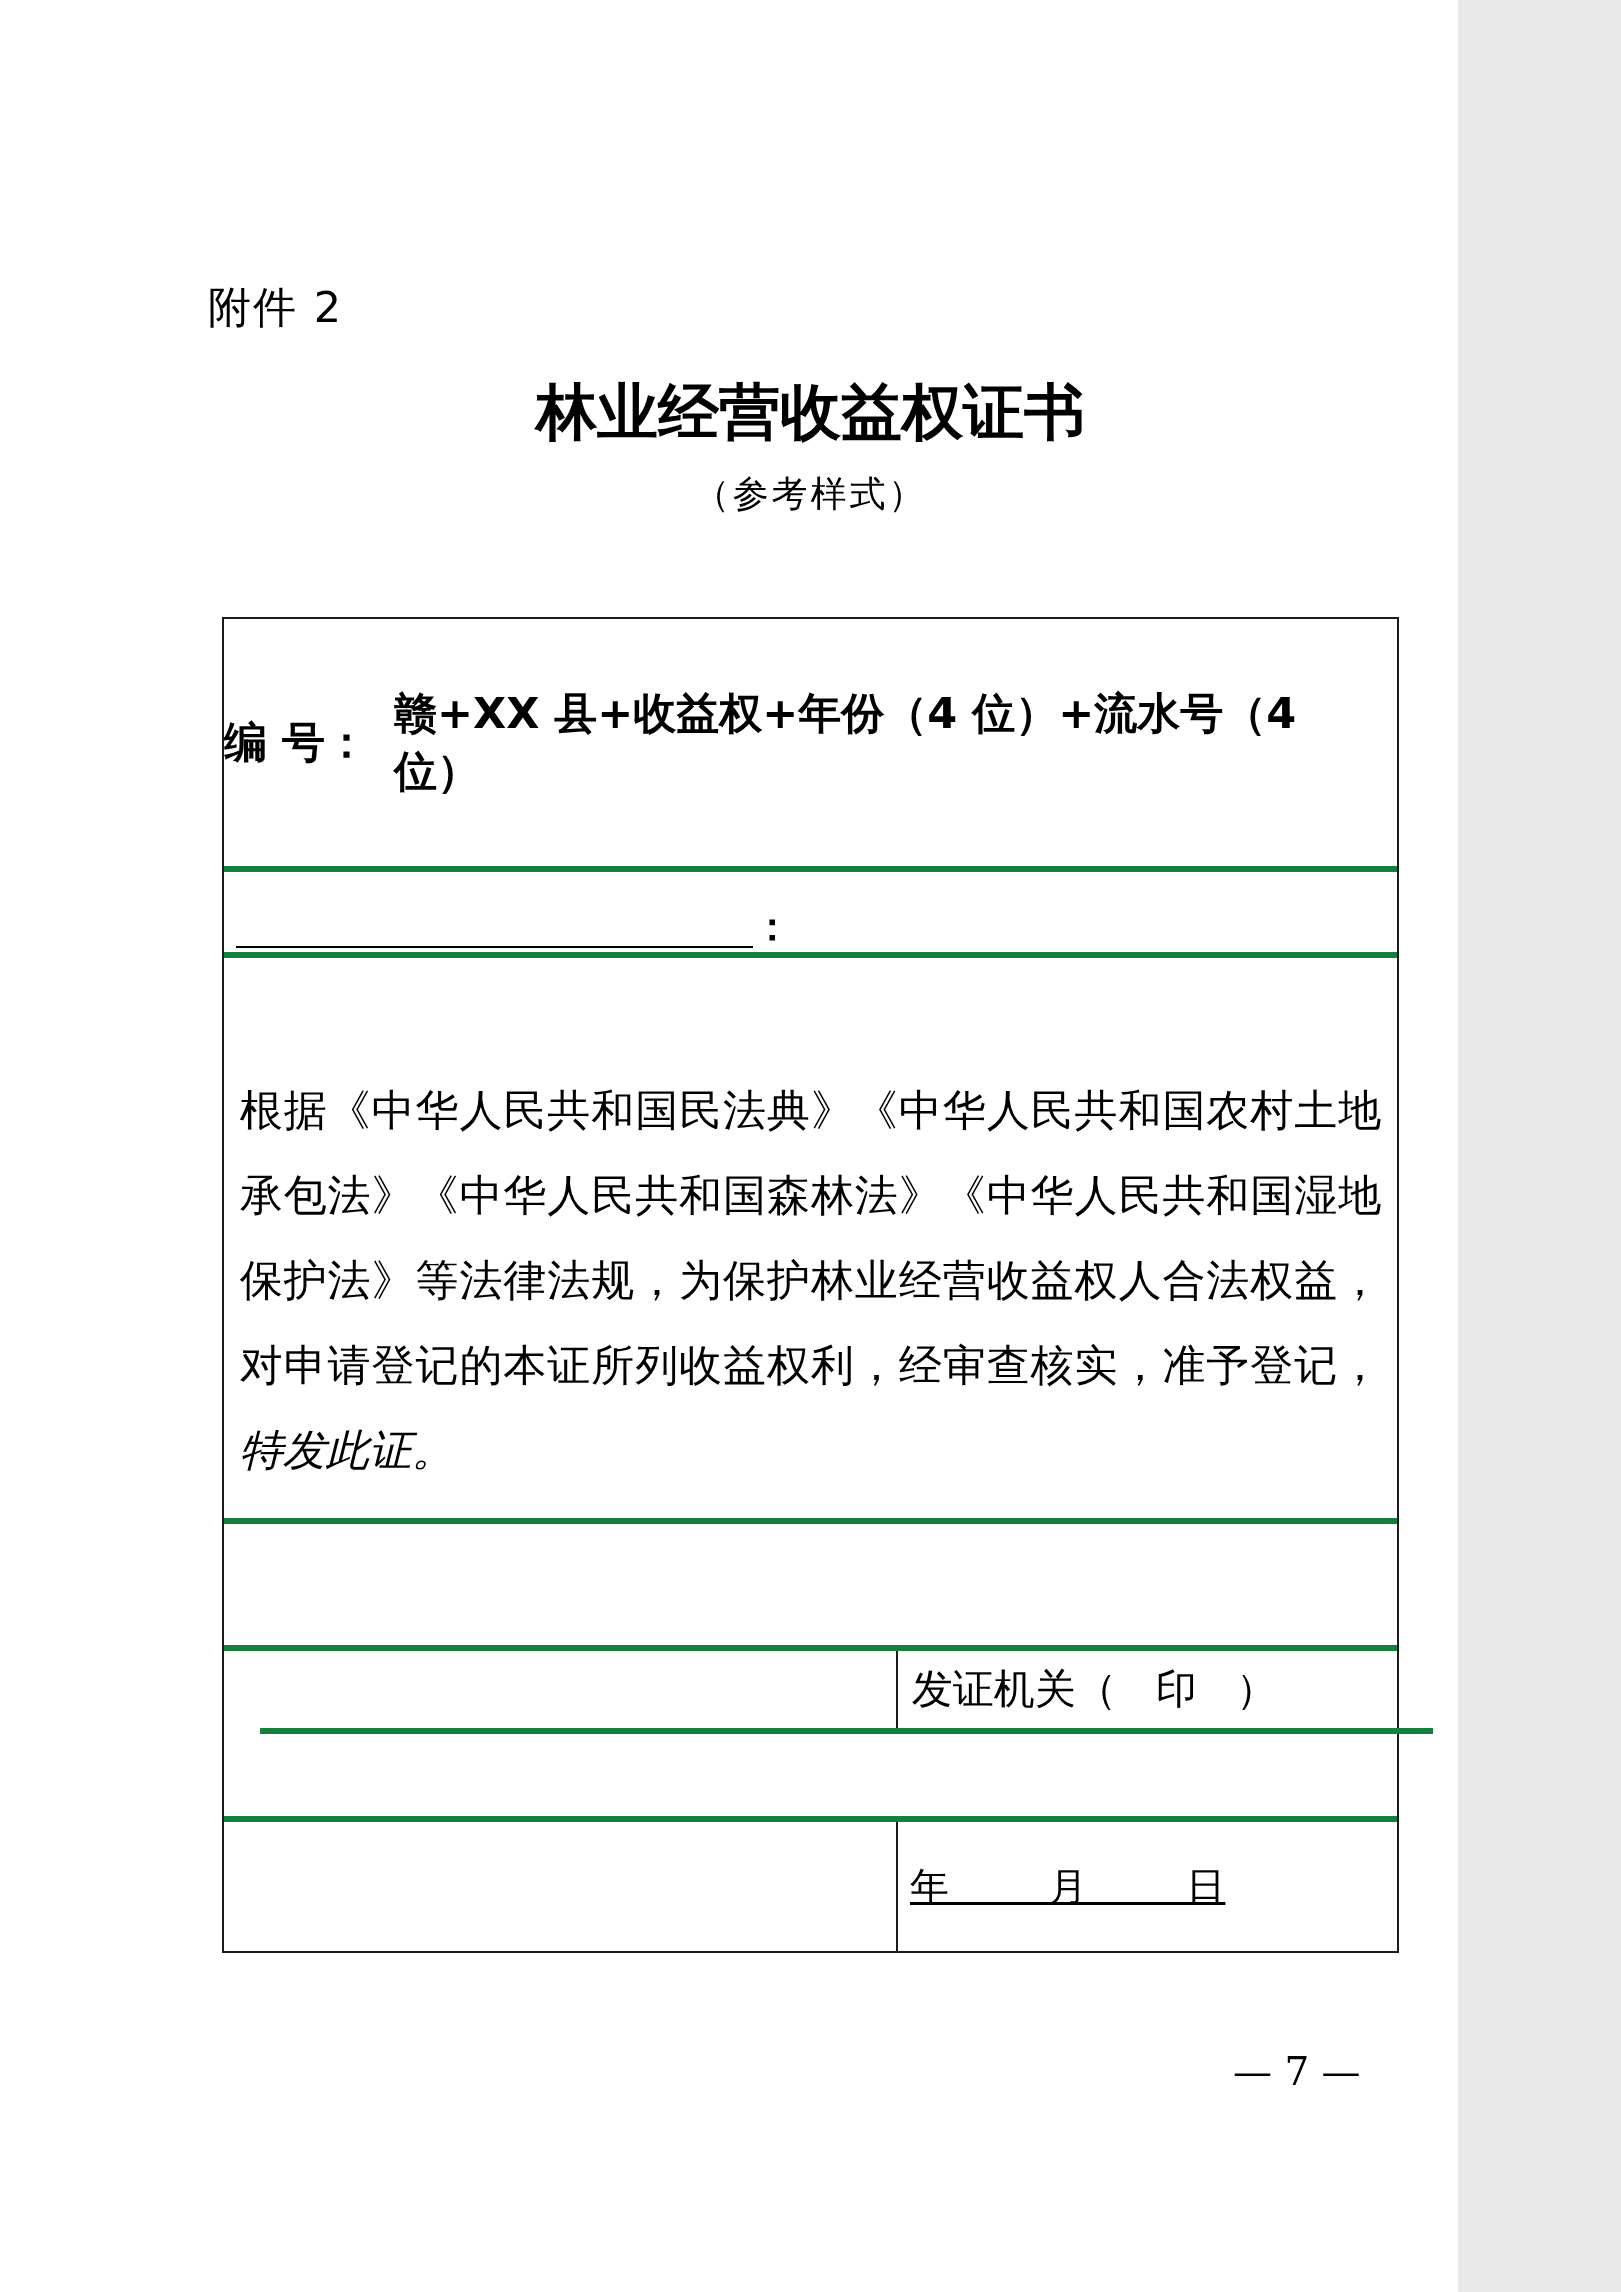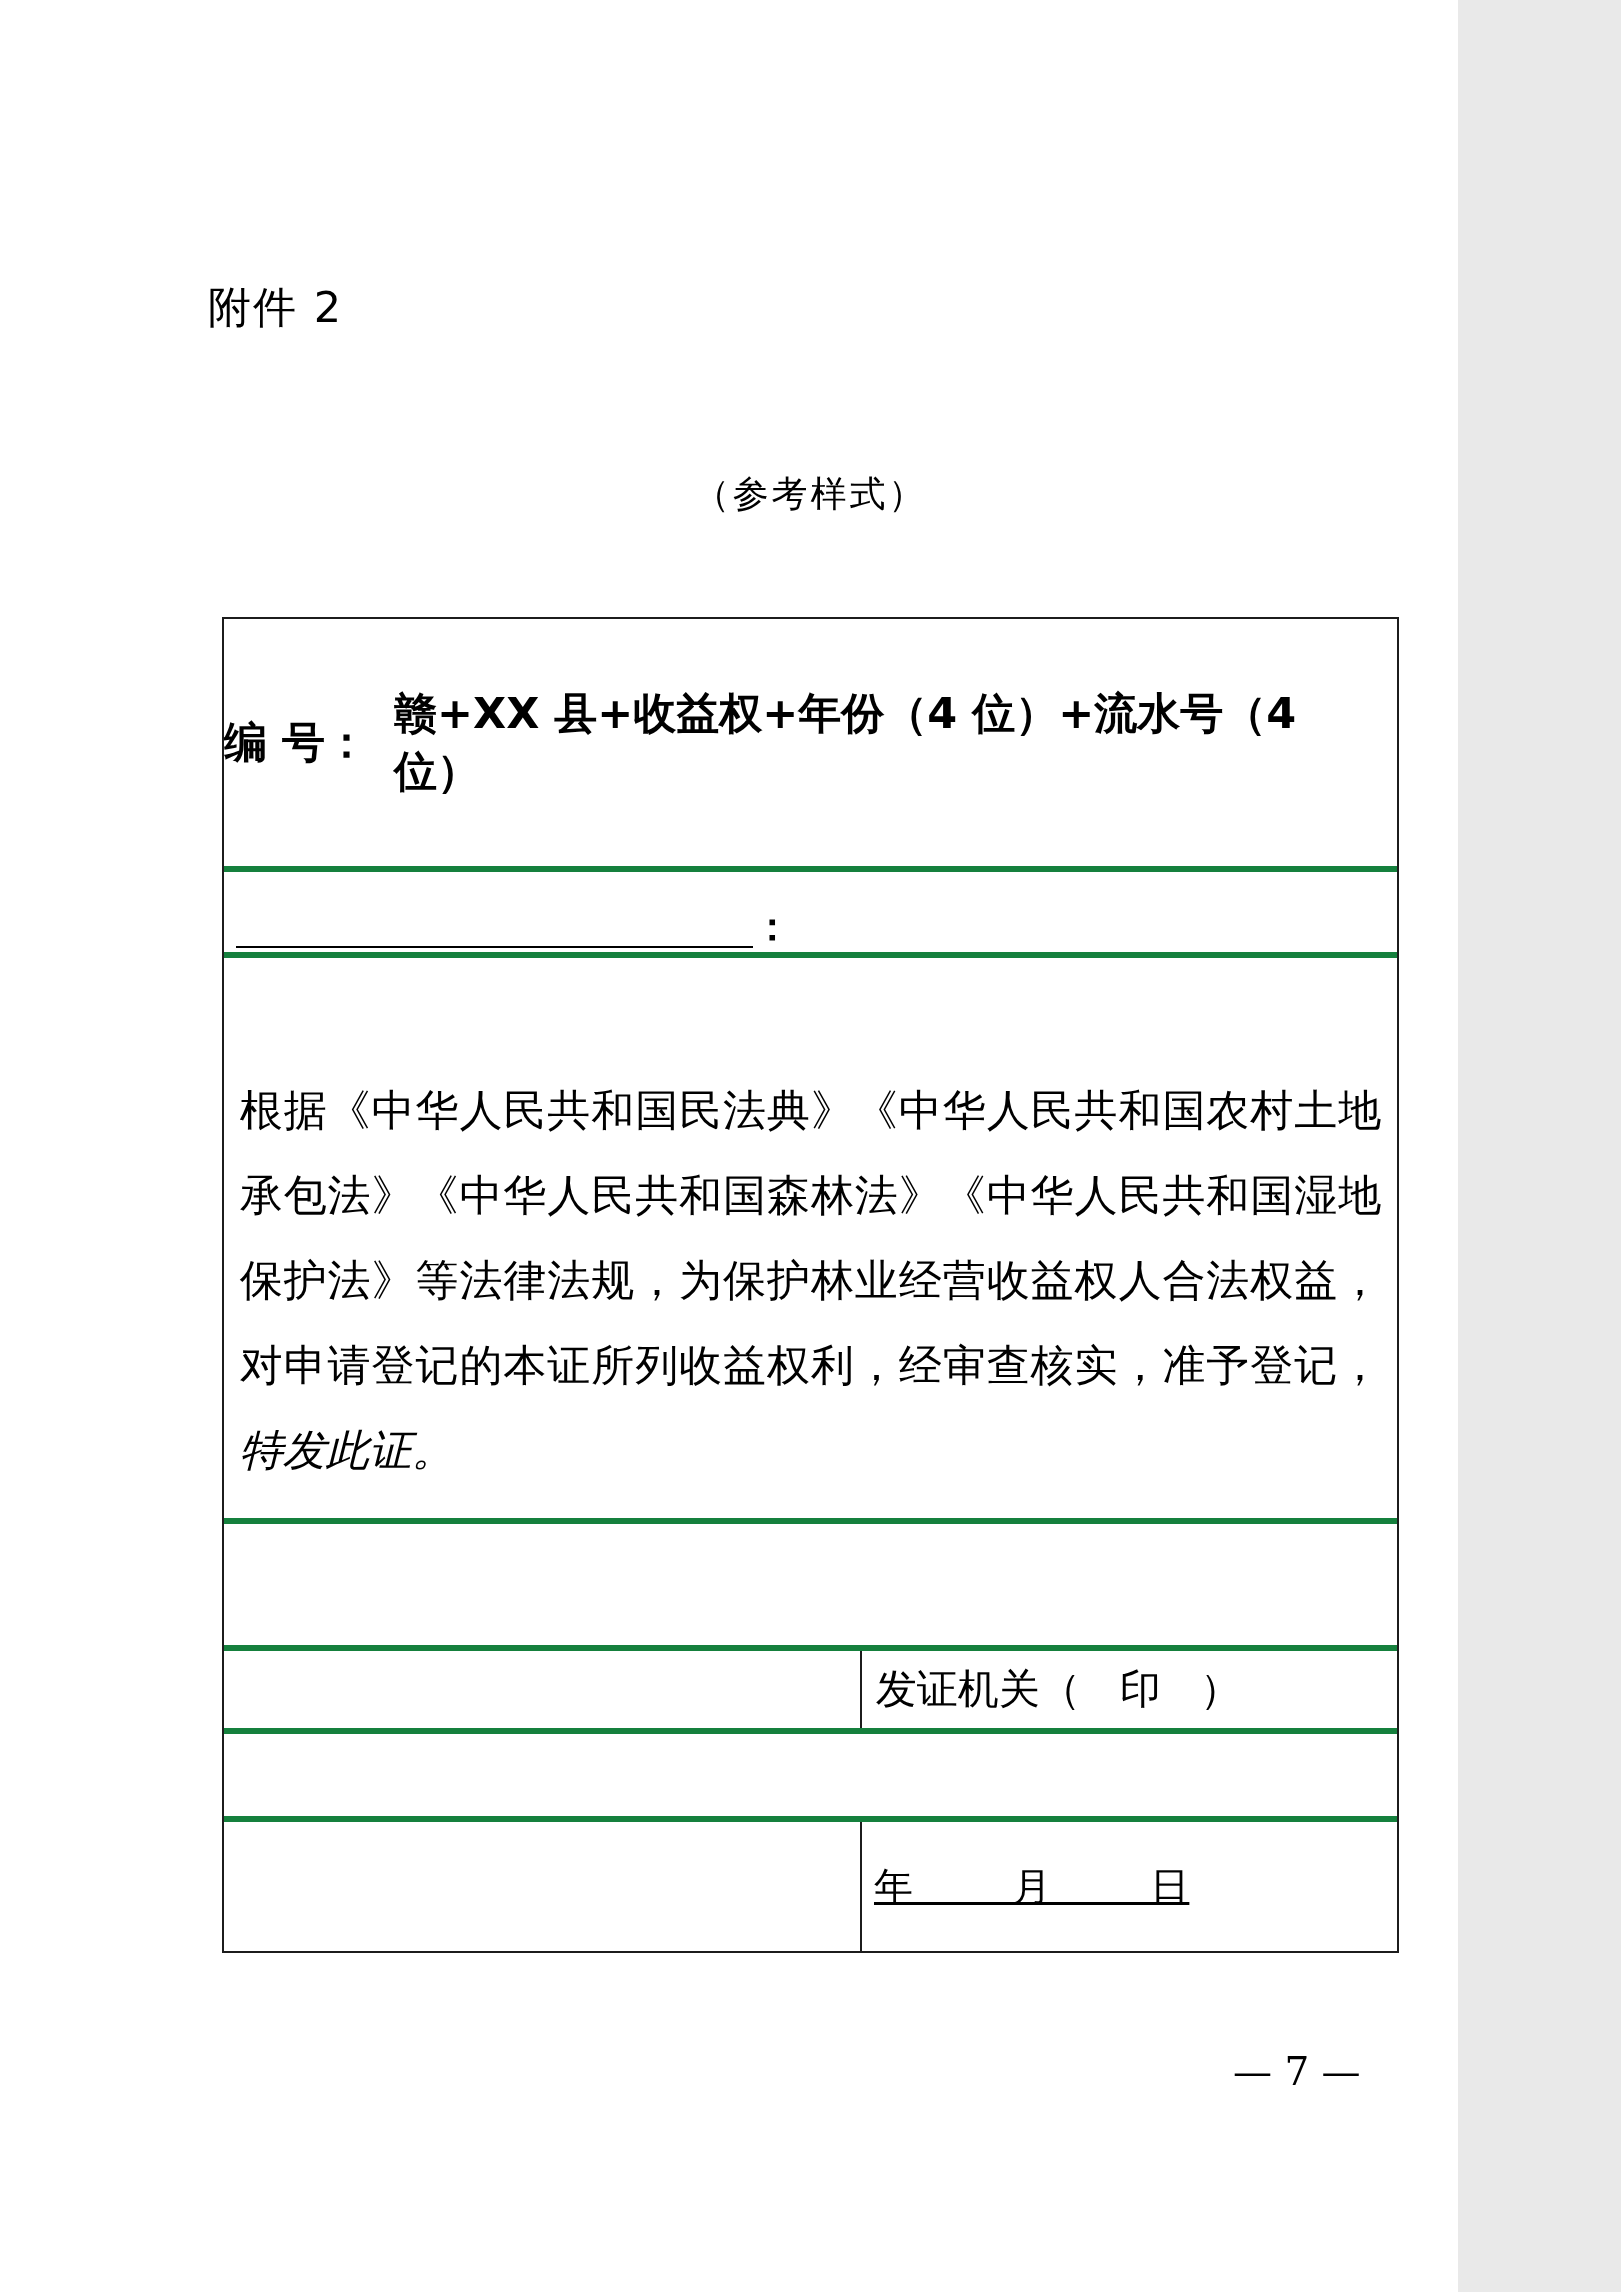--- a/index.html
+++ b/index.html
@@ -72,21 +72,21 @@
   .char-justify{
     display:flex;justify-content:space-between;align-items:center;
   }
   .body-line.last{
     line-height:85px;text-align:left;font-style:italic;
   }
 
   .row-spacer1{height:127px;}
   .row-spacer2{height:88px;}
 
-  .row-split{display:flex;}
+  .row-split{display:flex;margin-left:36px;}
   .row-issuer{height:83px;}
   .row-date{flex:1;}
   .cell-left{
     width:638px;box-sizing:border-box;
     border-right:2px solid #1c1c1c;
   }
   .cell-right{
     flex:1;display:flex;align-items:center;
     box-sizing:border-box;
   }
@@ -99,20 +99,21 @@
     white-space:pre;
   }
 </style>
 </head>
 <body>
 
 <div class="page">
 
   <div class="attachment sans">附件 2</div>
 
+  <h1 class="title serif">林业经营收益权证书</h1>
 
   <div class="subtitle serif">（参考样式）</div>
 
   <div class="cert-table">
 
     <div class="row inner row-serial sans">
       <span class="serial-label">编 号：</span>
       <span class="serial-value">赣+XX 县+收益权+年份（4 位）+流水号（4 位）</span>
     </div>
 

